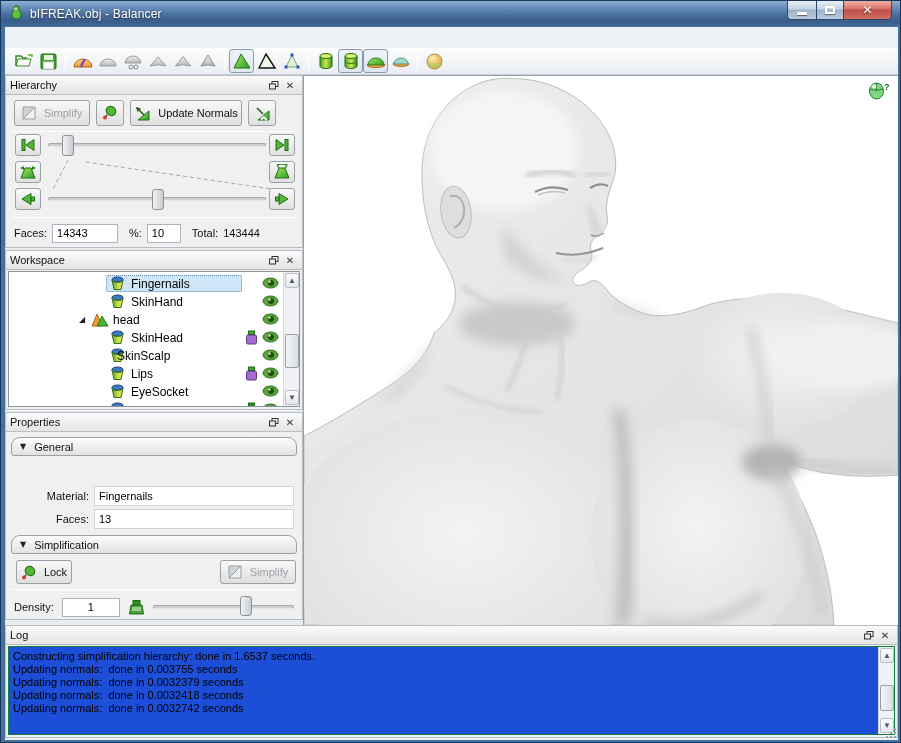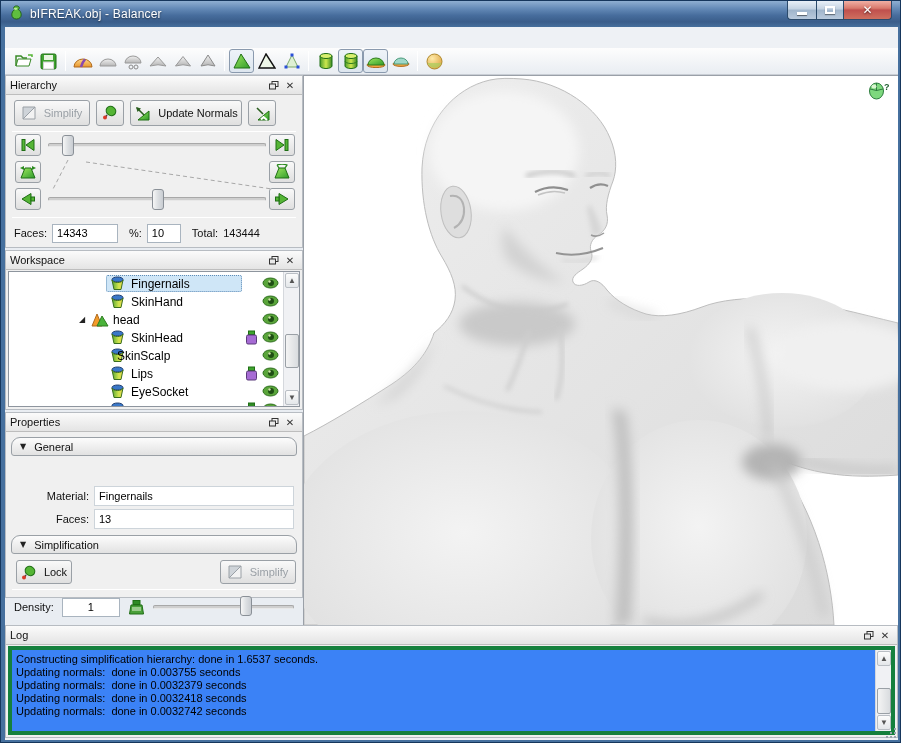--- a/index.html
+++ b/index.html
@@ -65,21 +65,21 @@
   .sthumb{position:absolute;left:1px;width:14px;border:1px solid #9aa0a6;border-radius:2px;background:linear-gradient(90deg,#f4f4f4,#d9dcdf);}
   
   .sechdr{position:absolute;left:5px;right:5px;height:19px;border:1px solid #9aa0a6;border-radius:9px 9px 3px 3px;
     background:linear-gradient(#fcfcfc,#e2e2e2);display:flex;align-items:center;font-size:11px;color:#111;padding:0 8px;gap:8px;}
   .sechdr .tri{font-size:8px;color:#222;font-family:"DejaVu Sans",sans-serif;}
   .prow{position:absolute;left:0;right:8px;height:20px;display:flex;align-items:center;}
   .prow .flabel{width:88px;text-align:right;padding-right:5px;}
   .prow .pval{flex:1;border:1px solid #cdd4da;background:#fff;height:20px;font-size:11px;padding:2px 4px;font-family:inherit;}
   
   #log-panel{position:absolute;left:0;top:598px;right:0;height:113px;background:#f0f0f0;border:1px solid #b7bcc2;}
-  #log-body{position:absolute;left:2px;top:20px;right:2px;bottom:2px;background:#3b82f6;border:4px solid #15803d;overflow:hidden;}
+  #log-body{position:absolute;left:2px;top:20px;right:2px;bottom:2px;background:#1d4ed8;border:1px solid #15803d;overflow:hidden;}
   .logline{font-size:11px;color:#000;padding:1px 4px 0 4px;white-space:pre;}
   
   #viewport{position:absolute;left:298px;top:48px;width:595px;height:550px;background:#fff;border-left:1px solid #9aa0a8;border-top:1px solid #9aa0a8;}
   #mousehelp{position:absolute;top:6px;right:8px;}
   #grip{position:absolute;right:2px;bottom:2px;width:13px;height:13px;}
 </style>
 </head>
 <body>
 
 <svg width="0" height="0" style="position:absolute">
@@ -510,21 +510,21 @@
           </div>
 
           <div class="scroll" style="right:0;">
             <div class="sarrow" style="top:1px;">▲</div>
             <div class="sthumb" style="top:62px;height:34px;"></div>
             <div class="sarrow" style="bottom:1px;">▼</div>
           </div>
         </div>
       </div>
 
-      <div class="panel" style="top:337px;height:186px;">
+      <div class="panel" style="top:337px;height:208px;">
         <div class="ptitle">
           <span>Properties</span>
           <span class="spacer"></span>
           <span class="pico">
               <svg width="10" height="9">
                 <rect x="3" y="0.5" width="6" height="5" fill="none" stroke="#333"></rect>
                 <rect x="0.5" y="3" width="6" height="5" fill="#e8e8e8" stroke="#333"></rect>
               </svg>
             </span>
           <span class="pico">✕</span>

